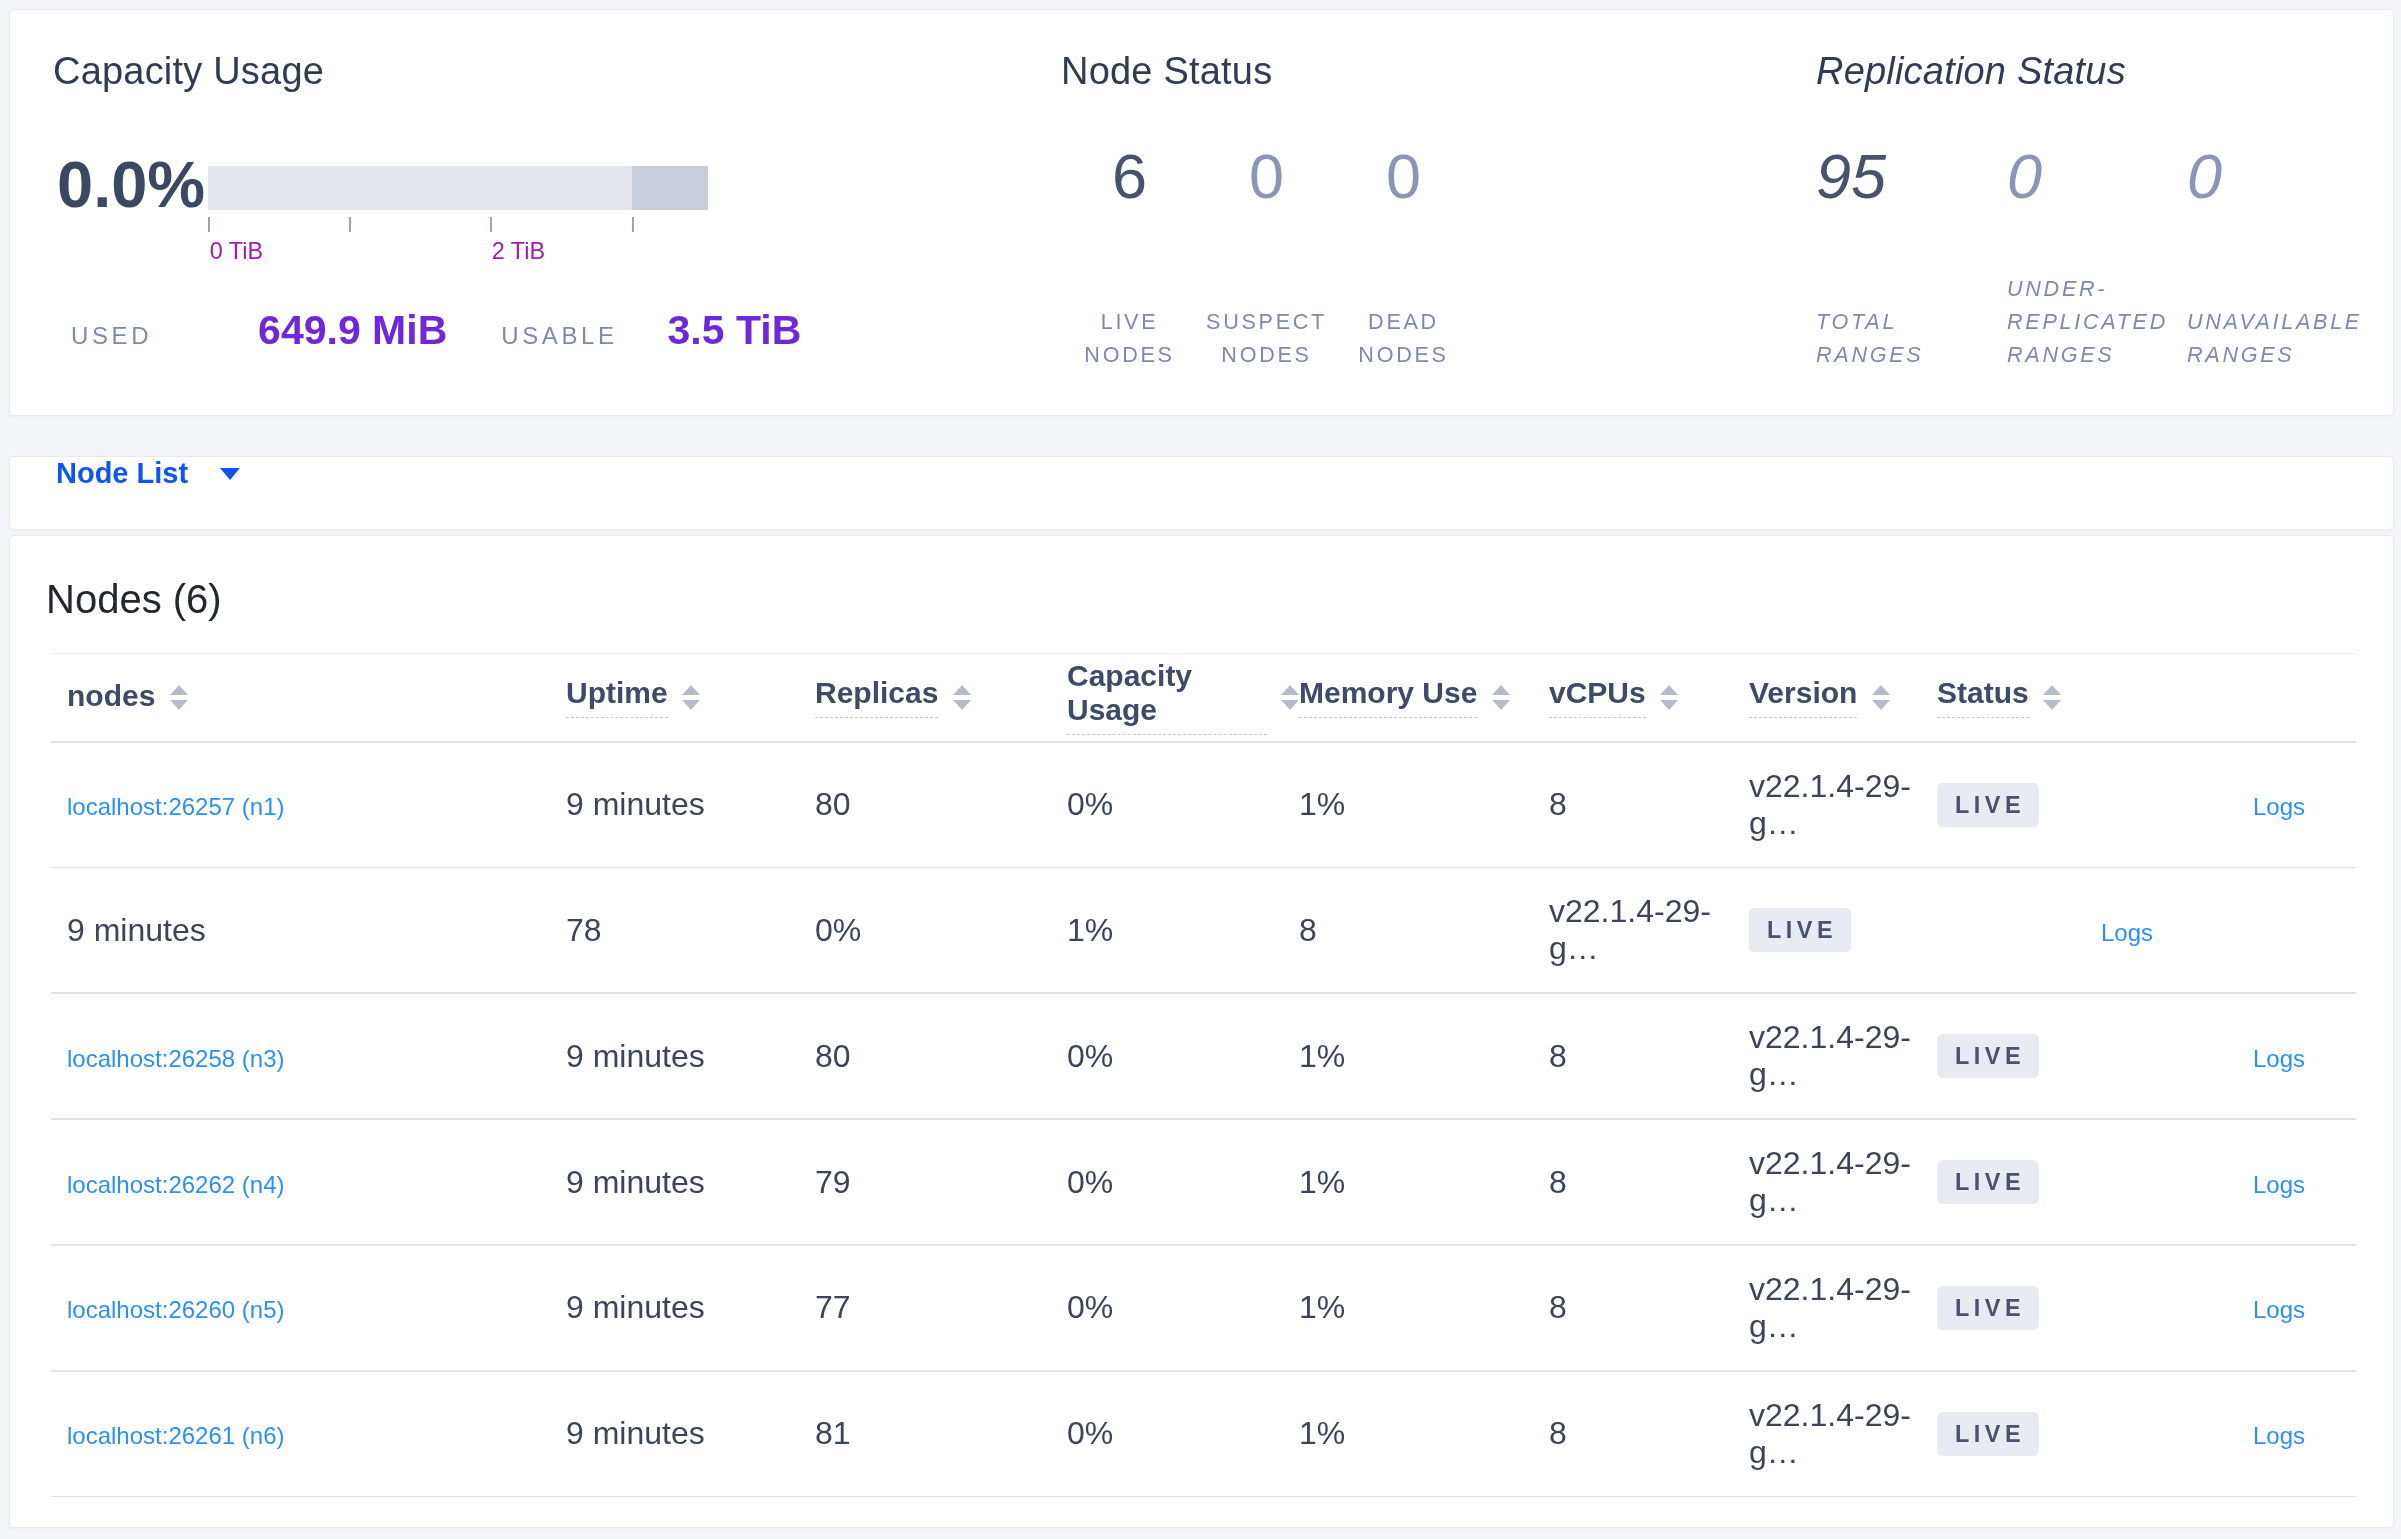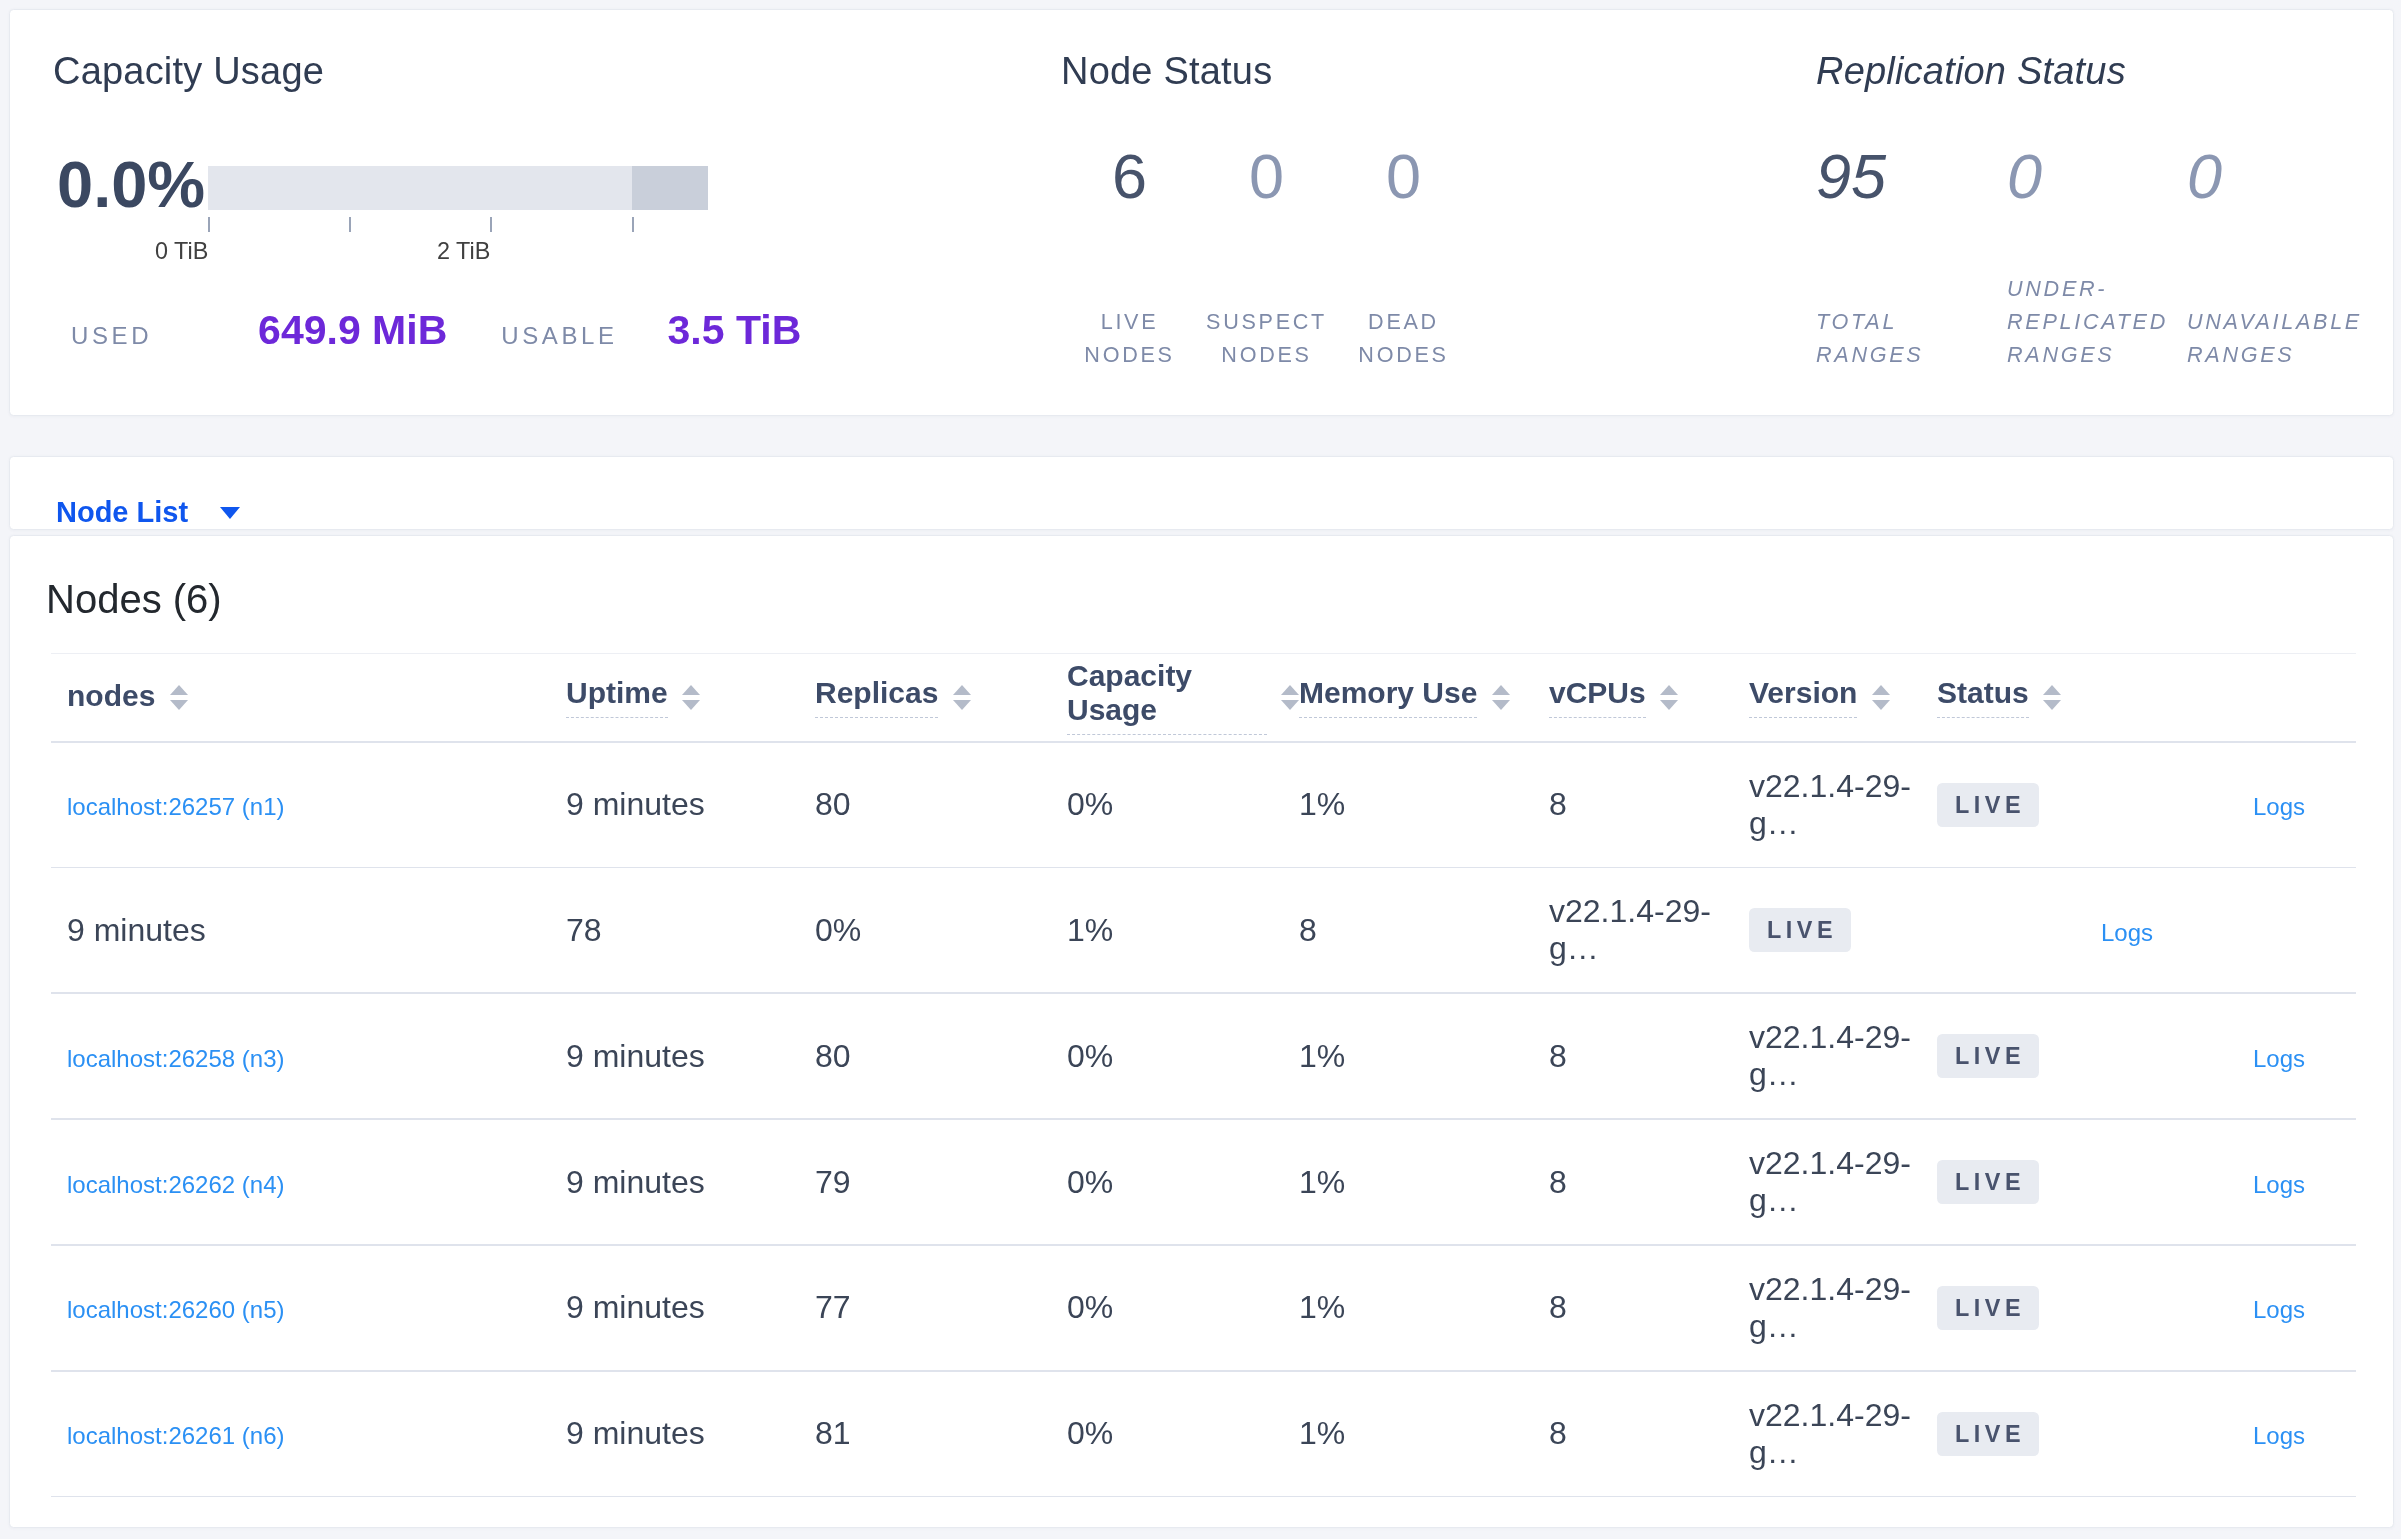--- a/index.html
+++ b/index.html
@@ -23,40 +23,40 @@
   #capacity-panel   { left:43px;   width:992px; }
   #nodestatus-panel { left:1051px; width:739px;text-align:center; }
   #replication-panel{ left:1806px; width:559px;font-style:italic; }
   .panel-title { position:absolute; top:40px; left:0; font-size:38px; font-weight:500; color:#303c52; letter-spacing:0.2px; }
 
   .big-pct { position:absolute; left:4px; top:137px; font-size:65px; font-weight:700; color:#3b4861; }
   .cap-bar-wrap { position:absolute; left:155px; top:156px; width:500px; height:108px; }
   .cap-bar { position:relative; width:500px; height:44px; background:#e3e6ed; }
   .cap-bar .seg { position:absolute; right:0; top:0; height:100%; background:#c9cfda; }
   .tick { position:absolute; top:51px; width:1.8px; height:15.3px; background:#9aa4b8; }
-  .tick-label { position:absolute; top:72px; width:108px; text-align:left; font-size:23.4px; color:#404040; }
+  .tick-label { position:absolute; top:72px; width:108px; text-align:right; font-size:23.4px; color:#a21caf; }
   .usage-row { position:absolute; left:18px; top:297px; display:flex; align-items:baseline; }
   .usage-label { font-size:24px; letter-spacing:3.6px; color:#7e8aa8; }
   .usage-value { font-size:41px; font-weight:700; color:#6d28d9; }
   .u-val1 { margin-left:106px; }
   .u-lab2 { margin-left:54px; }
   .u-val2 { margin-left:50px; }
 
   .stats-row { position:absolute; top:135px; display:flex; }
   .labels-row { position:absolute; top:242px; display:flex; align-items:flex-end; height:119px; }
   .stat-val { font-size:63px; line-height:1; font-weight:400; color:#8b97b2; }
   .stat-val.primary { color:#47536b; }
   .stat-label { font-size:21.6px; letter-spacing:2.7px; line-height:33px; color:#7e8aa8; white-space:pre-line; }
   .w152 { width:137px; }
   .w212 { width:191px; }
   .w200 { width:180px; flex-shrink:0;}
   .w220 { width:198px; }
 
   
-  #selector-bar { left:9px; top:456px; width:2385px; height:74px; display:flex; align-items:flex-end; }
+  #selector-bar { left:9px; top:456px; width:2385px; height:74px; display:flex; align-items:flex-start; }
   .selector { display:flex; align-items:center; margin-left:46px; cursor:pointer; }
   .selector-label { font-size:29px; font-weight:700; color:#0f56ee; }
   .caret-down { width:0; height:0; margin-left:32px; border-left:10px solid transparent; border-right:10px solid transparent; border-top:12.6px solid #0f56ee; }
 
   
   #nodes-panel { left:9px; top:535px; width:2385px; height:993px; }
   .nodes-title { margin:41px 0 0 36px; font-size:40px; font-weight:500; color:#23282e; }
   .sep { height:1.8px; background:#dfe3ec; margin:0 37px 0 41px; }
   .sep.thin { height:0.9px; background:#edeff4; }
   .sep-top { margin-top:31px; }

